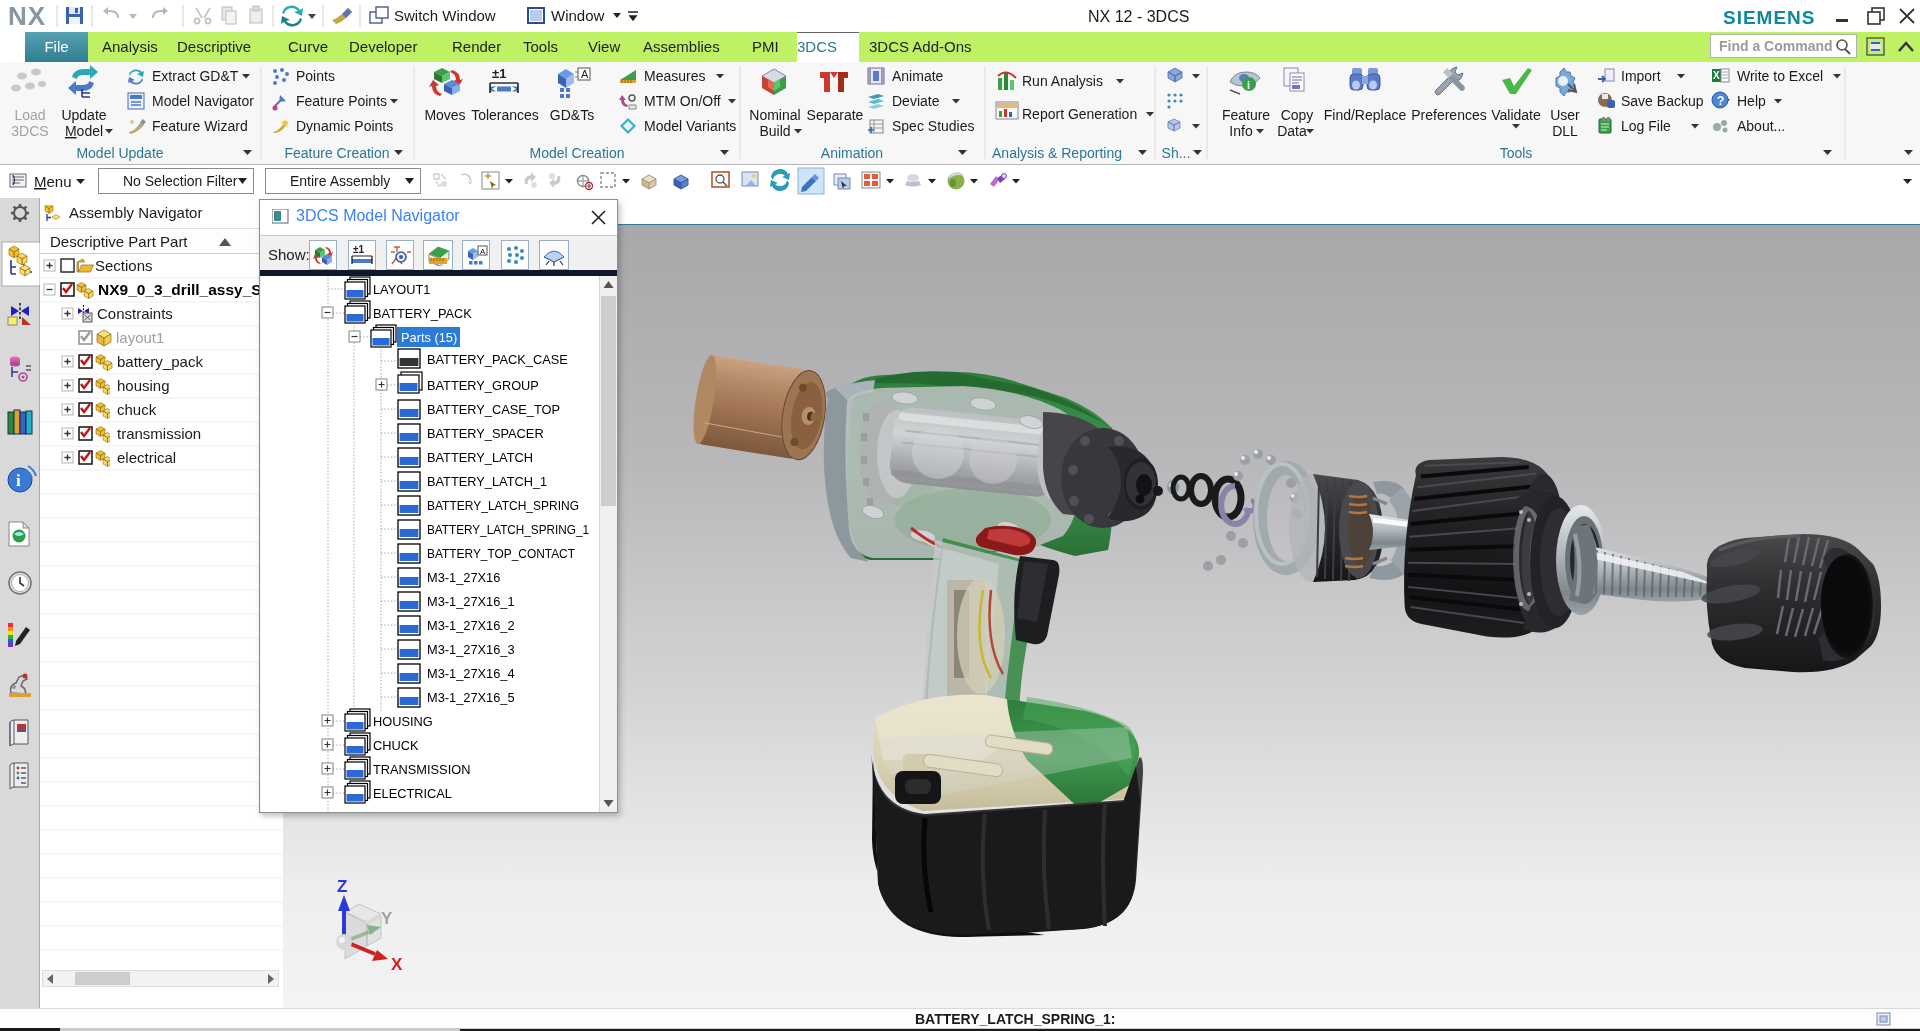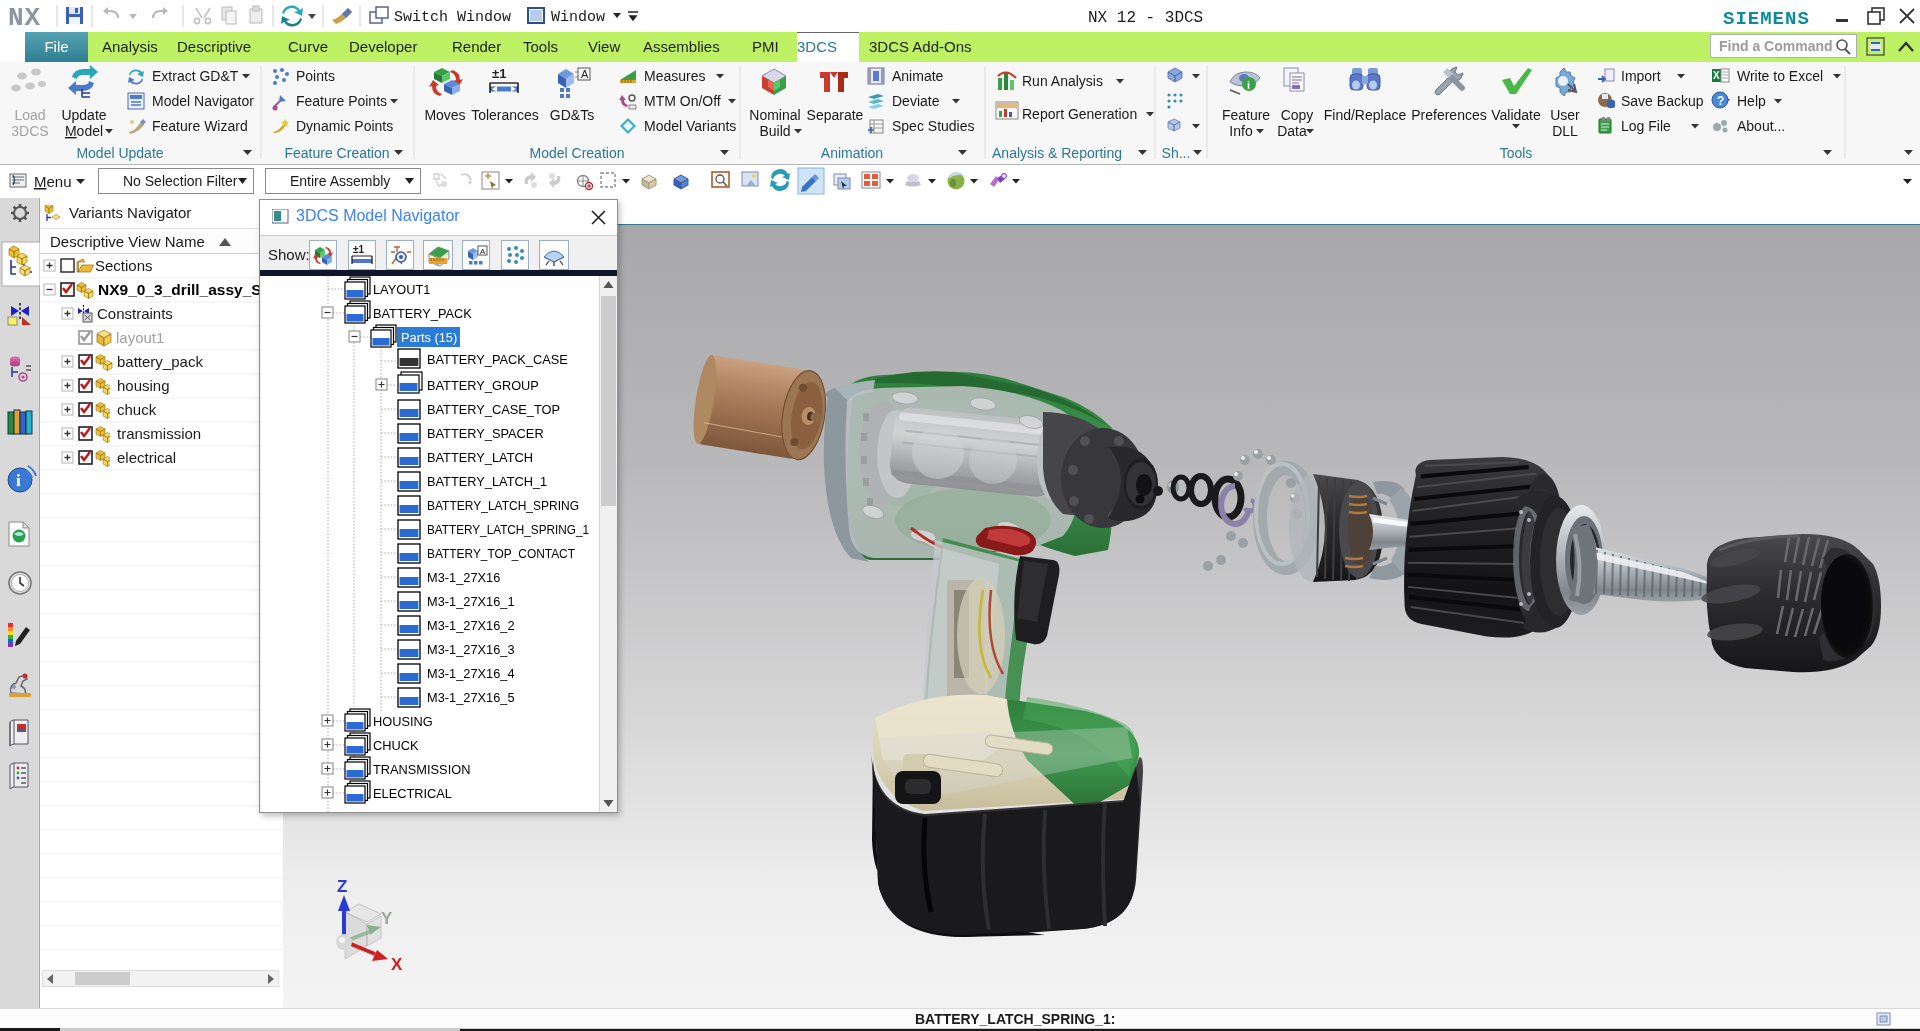--- a/index.html
+++ b/index.html
@@ -1,21 +1,21 @@
 <!DOCTYPE html>
 <html><head>
 <meta charset="utf-8">
 <style>
   * { margin:0; padding:0; box-sizing:border-box; }
   html,body { width:1920px; height:1031px; overflow:hidden; font-family:"Liberation Sans", sans-serif; background:#fff; }
   .abs { position:absolute; }
   #page { position:relative; width:1920px; height:1031px; }
 
   
-  #titlebar { position:absolute; left:0; top:0; width:1920px; height:32px; background:#fff;font-family:Liberation Mono, monospace; }
+  #titlebar { position:absolute; left:0; top:0; width:1920px; height:32px; background:#fff; }
 
   
   #tabbar { position:absolute; left:0; top:32px; width:1920px; height:30px; background:#bef264;margin-left:25px; }
   .tab { position:absolute; top:0; height:30px; line-height:30px; font-size:15px; color:#222; text-align:left; }
   #filetab { position:absolute; left:0; top:0; width:63px; height:30px; background:linear-gradient(#55a2b2,#2f7e91); color:#fff; font-size:15px; text-align:center; line-height:30px; }
   #activetab { position:absolute; left:772px; top:0; width:62px; height:30px; background:#fff; border-top:1px solid #666; }
 
   
   #ribbon { position:absolute; left:0; top:62px; width:1920px; height:103px; background:#f7f7f7; border-bottom:1px solid #b5b5b5; }
 
@@ -668,32 +668,32 @@
         <circle cx="8" cy="10" r="1.4" fill="#30a040"></circle>
           <path d="M11 10 l5 0" stroke="#334" stroke-width="1.2"></path>
         <circle cx="8" cy="15" r="1.4" fill="#3060b0"></circle>
           <path d="M11 15 l5 0" stroke="#334" stroke-width="1.2"></path>
         <path d="M11 20 l5 0" stroke="#334" stroke-width="1.2"></path>
       </g>
     </svg>
   </div>
   <div id="asmnav">
     <div style="position:absolute;left:0;top:0;width:243px;height:30px;background:#fff;">
-      <span style="position:absolute;left:29px;top:6px;font-size:15px;color:#1a1a1a;">Variants Navigator</span>
+      <span style="position:absolute;left:29px;top:6px;font-size:15px;color:#1a1a1a;">Assembly Navigator</span>
       <svg class="abs" style="left:4px;top:7px" width="20" height="18">
         <path d="M1 1 l4 -2.5 4 2.5 -4 2.5 z M1 1 l0 5 4 2.5 0 -5 z M9 1 l0 5 -4 2.5 0 -5 z" fill="#f0c030" stroke="#a07810" stroke-width="0.6"></path>
         <path d="M3 9 l0 7 m0 -3.5 l4 0" stroke="#283593" stroke-width="1.3" fill="none"></path>
         <path d="M8 12 l4 -2.5 4 2.5 -4 2.5 z" fill="#f8e080" stroke="#a07810" stroke-width="0.6"></path>
       </svg>
       <svg class="abs" style="left:221px;top:8px" width="14" height="14">
           <rect x="1" y="1" width="11" height="11" fill="#fff" stroke="#555" stroke-width="1.4"></rect>
         </svg>
     </div>
     <div style="position:absolute;left:0;top:30px;width:243px;height:26px;background:#fdfdfd;border-top:1px solid #e0e0e0;border-bottom:1px solid #ccc;">
-      <span style="position:absolute;left:10px;top:4px;font-size:15px;color:#1a1a1a;">Descriptive View Name</span>
+      <span style="position:absolute;left:10px;top:4px;font-size:15px;color:#1a1a1a;">Descriptive Part Part</span>
       <svg class="abs" style="left:178px;top:9px" width="14" height="10">
           <path d="M7 0 l6 8 -12 0 z" fill="#555"></path>
         </svg>
     </div>
     <div id="antree" style="position:absolute;left:0;top:56px;width:243px;height:716px;">
       <svg class="abs" style="left:0;top:0" width="243" height="716" font-family="&quot;Liberation Sans&quot;, sans-serif" font-size="15">
 
         <g stroke="#ededed">
           <line x1="0" y1="24" x2="243" y2="24"></line>
             <line x1="0" y1="48" x2="243" y2="48"></line>

